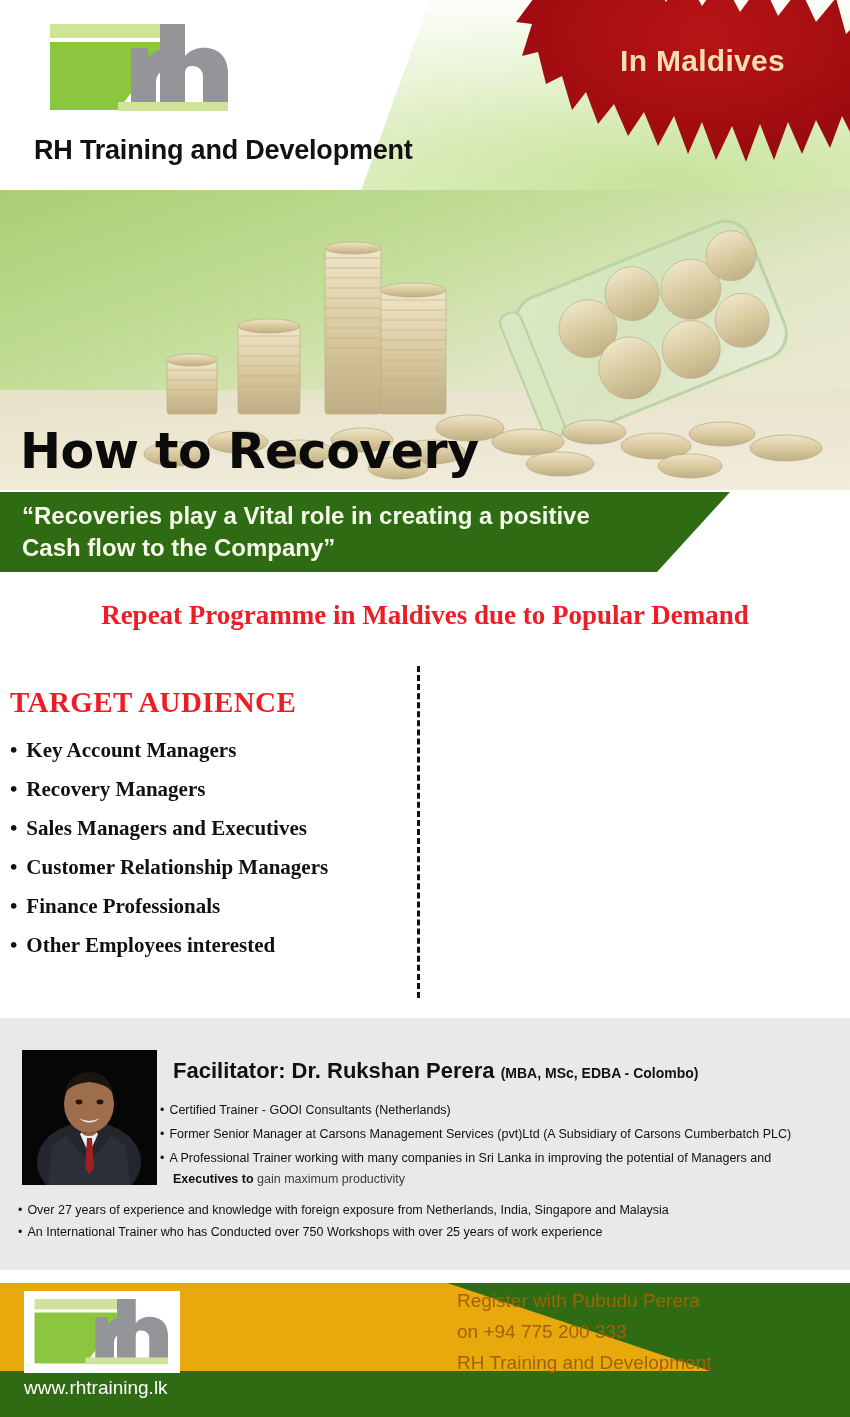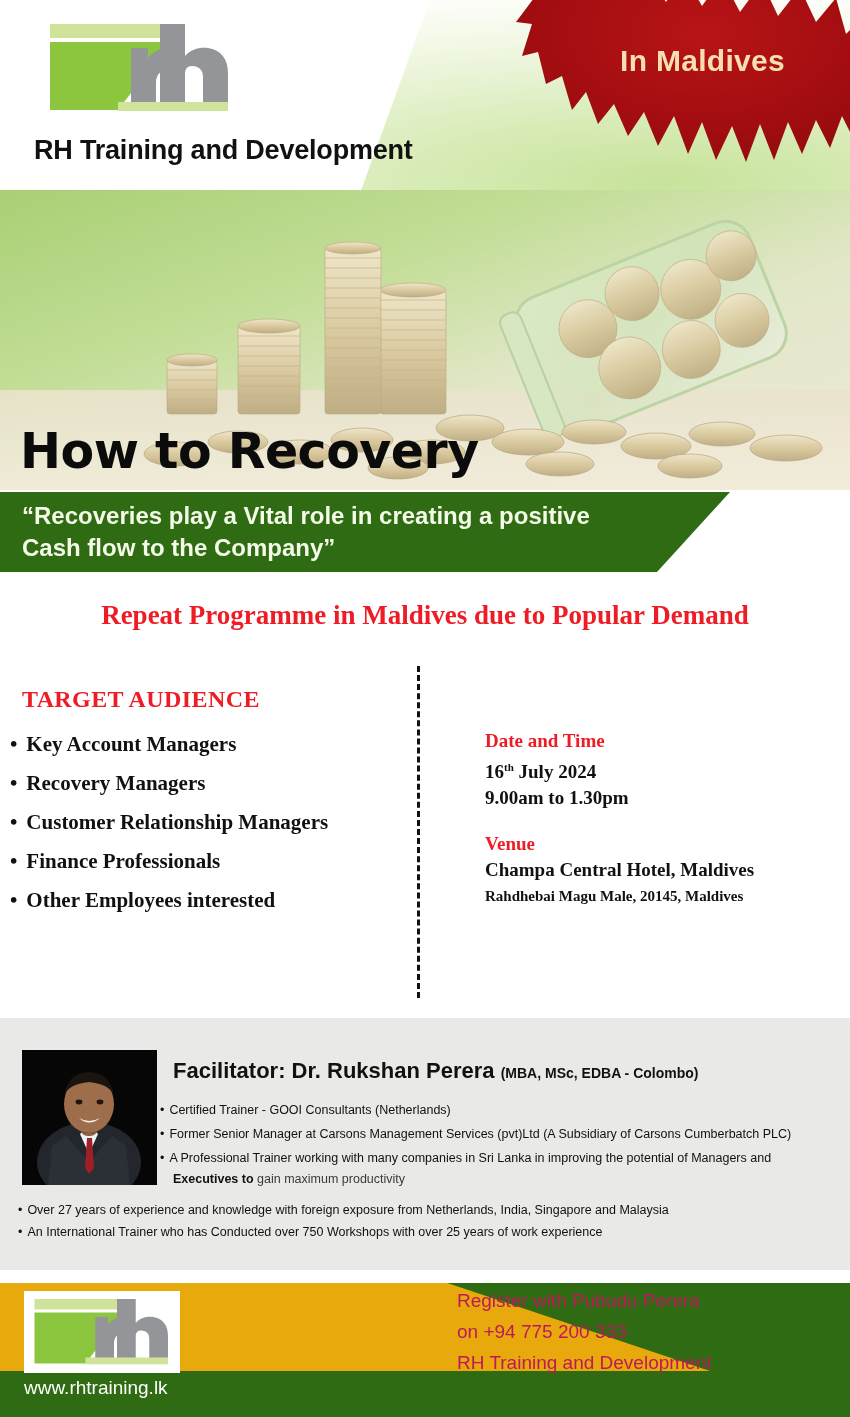--- a/index.html
+++ b/index.html
@@ -44,21 +44,21 @@
 
   
   .repeat-line{position:absolute;left:0;top:600px;width:850px;text-align:center;
     font-family:"Liberation Serif",serif;font-weight:bold;font-size:27px;color:#ee1c25;}
 
   
   .divider{position:absolute;left:417px;top:666px;width:0;height:332px;
     border-left:3px dashed #111;}
   .audience{position:absolute;left:10px;top:686px;width:395px;
     font-family:"Liberation Serif",serif;}
-  .audience h2{margin:0 0 12px 12px;font-size:24px;font-weight:bold;color:#ee1c25;letter-spacing:0.4px;}
+  .audience h2{margin:0 0 12px 0;font-size:29px;font-weight:bold;color:#ee1c25;letter-spacing:0.4px;}
   .audience ul{margin:0;padding:0;list-style:none;}
   .audience li{font-size:21px;font-weight:bold;color:#111;line-height:39px;white-space:nowrap;}
   .audience li:before{content:"\2022";margin-right:9px;}
 
   .details{position:absolute;left:485px;top:730px;width:360px;font-family:"Liberation Serif",serif;}
   .det-head{font-size:19px;font-weight:bold;color:#ee1c25;margin-bottom:2px;}
   .det-line{font-size:19px;font-weight:bold;color:#111;line-height:26px;}
   .det-line sup{font-size:11px;}
   .det-sub{font-size:15px;font-weight:bold;color:#111;line-height:22px;margin-top:2px;}
   .det-gap{height:22px;}
@@ -81,21 +81,21 @@
   .fac-foot li{font-size:12.5px;color:#111;line-height:22px;list-style:none;}
   .fac-foot li:before{content:"\2022";margin-right:5px;}
 
   
   .footer{position:absolute;left:0;top:1283px;width:850px;height:134px;background:#2f6b12;}
   .footer-band{position:absolute;left:0;top:0;width:710px;height:88px;background:#e8a90c;
     -webkit-clip-path:polygon(0 0,63% 0,100% 100%,0 100%);clip-path:polygon(0 0,63% 0,100% 100%,0 100%);}
   .footer-logo{position:absolute;left:24px;top:1291px;width:150px;height:76px;background:#ffffff;padding:3px;}
   .footer-logo svg{display:block;width:100%;height:100%;}
   .footer-url{position:absolute;left:24px;top:1377px;font-size:19px;color:#ffffff;}
-  .footer-contact{position:absolute;left:457px;top:1285px;width:380px;color:#be185d;
+  .footer-contact{position:absolute;left:457px;top:1285px;width:380px;color:#a16207;
     font-size:19px;line-height:31px;}
   .footer-contact div{white-space:nowrap;}
 </style>
 </head>
 <body>
 
 <div id="poster">
 
   <div class="header">
     <div class="hdr-white"></div>
@@ -232,35 +232,27 @@
 
   <div class="repeat-line">Repeat Programme in Maldives due to Popular Demand</div>
 
   <div class="divider"></div>
 
   <div class="audience">
     <h2>TARGET AUDIENCE</h2>
     <ul>
       <li>Key Account Managers</li>
       <li>Recovery Managers</li>
+      <li>Sales Managers and Executives</li>
       <li>Customer Relationship Managers</li>
       <li>Finance Professionals</li>
       <li>Other Employees interested</li>
     </ul>
   </div>
 
-  <div class="details">
-    <div class="det-head">Date and Time</div>
-    <div class="det-line"><span>16</span><sup>th</sup><span> July 2024</span></div>
-    <div class="det-line">9.00am to 1.30pm</div>
-    <div class="det-gap"></div>
-    <div class="det-head">Venue</div>
-    <div class="det-line">Champa Central Hotel, Maldives</div>
-    <div class="det-sub">Rahdhebai Magu Male, 20145, Maldives</div>
-  </div>
 
   <div class="facilitator"></div>
 
   <div class="fac-photo">
     <svg viewBox="0 0 135 135" xmlns="http://www.w3.org/2000/svg">
       <rect width="135" height="135" fill="#060606"></rect>
       <ellipse cx="67" cy="112" rx="52" ry="40" fill="#23262c"></ellipse>
       <path d="M44 86 L67 112 L90 86 L104 96 L108 135 L26 135 L30 96 Z" fill="#2b2f36"></path>
       <path d="M58 84 L67 104 L76 84 L72 80 L62 80 Z" fill="#f3f3f3"></path>
       <path d="M65 88 L70 88 L72 118 L67 124 L63 118 Z" fill="#9e1f24"></path>

